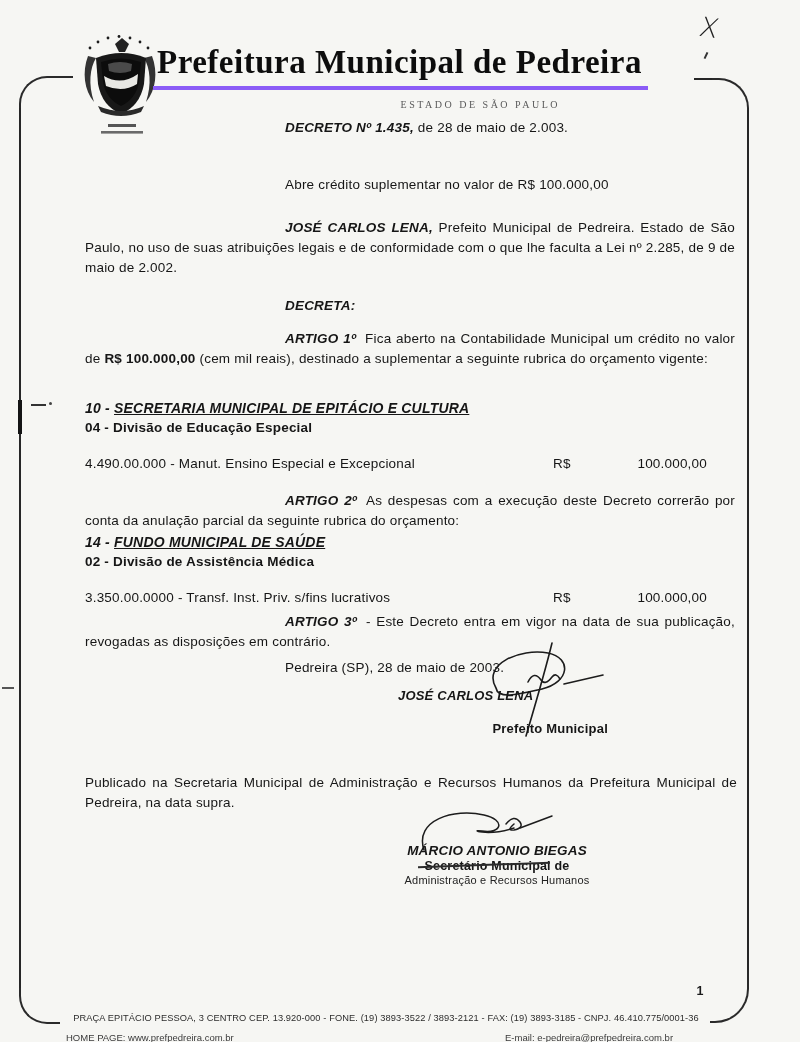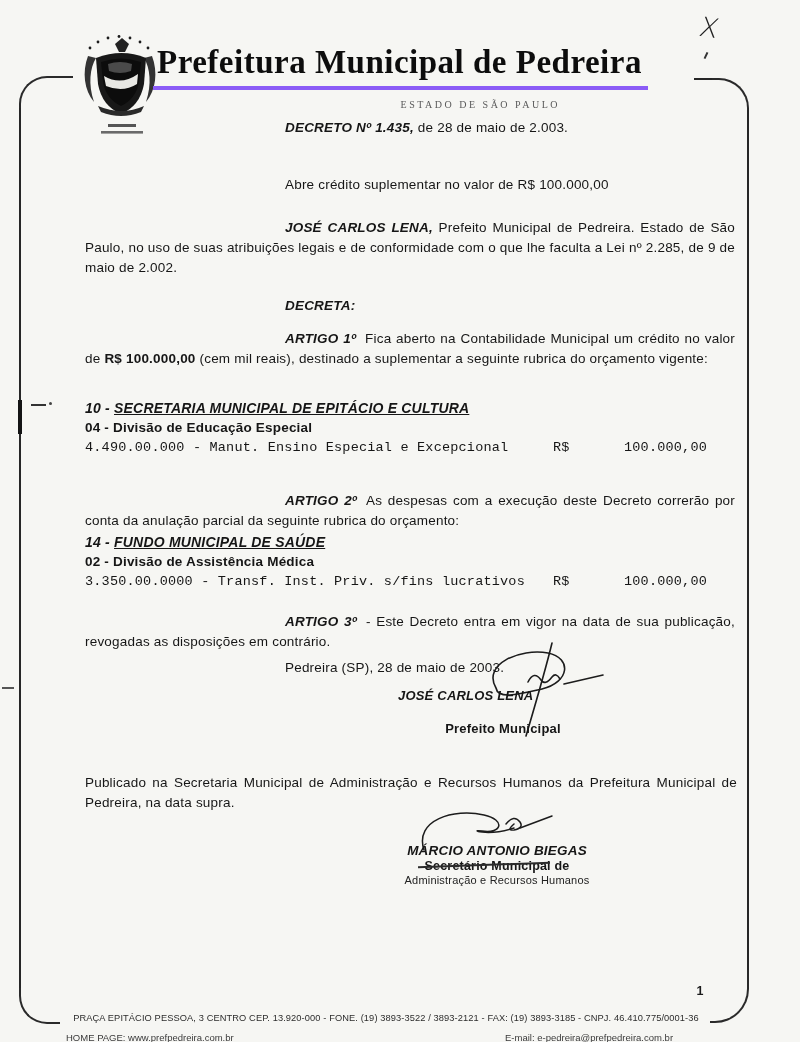--- a/index.html
+++ b/index.html
@@ -51,30 +51,30 @@
   .preamble { left:85px; top:218px; width:650px; }
   .decreta { left:285px; top:296px; }
   .article1 { left:85px; top:329px; width:650px; }
   .block1 { left:85px; top:398px; width:622px; }
   .article2 { left:85px; top:491px; width:650px; }
   .block2 { left:85px; top:532px; width:622px; }
   .article3 { left:85px; top:612px; width:650px; }
   .dateline { left:285px; top:658px; }
   .rubric-title { font-size:14px; }
   .rubric-title .und { text-decoration:underline; }
-  .amount-row { display:flex; width:622px; margin-top:0;font-family:Liberation Mono, monospace; }
+  .amount-row { display:flex; width:622px; margin-top:16px; }
   .amount-row .entry { width:468px; }
   .amount-row .cur { width:46px; font-weight:normal; }
   .amount-row .amt { flex:1; text-align:right; }
   .lbl-gap { margin-right:9px; }
 
   
   .sig1-svg { left:462px; top:640px; }
   .sig1-name { left:398px; top:686px; width:210px; text-align:left; font-size:13px; }
-  .sig1-role { left:398px; top:719px; width:210px; text-align:center; font-size:13px; }
+  .sig1-role { left:398px; top:719px; width:210px; text-align:right; font-size:13px; }
   .publication { left:85px; top:773px; width:652px; }
   .sig2-svg { left:402px; top:806px; }
   .sig2-name { left:372px; top:841px; width:250px; text-align:center; font-size:13.5px; }
   .sig2-role1 { left:372px; top:856px; width:250px; text-align:center; font-size:12.5px; }
   .sig2-strike { left:418px; top:864px; width:132px; height:2px; background:#2b2b2b; transform:rotate(-2deg); }
   .sig2-role2 { left:372px; top:870px; width:250px; text-align:center; font-size:11px; font-weight:normal; color:#222; }
 
   
   .page-num { left:688px; top:984px; width:24px; text-align:center; font-size:12.5px; font-weight:bold; }
   .footer-line { left:62px; top:1012px; width:648px; text-align:center;

